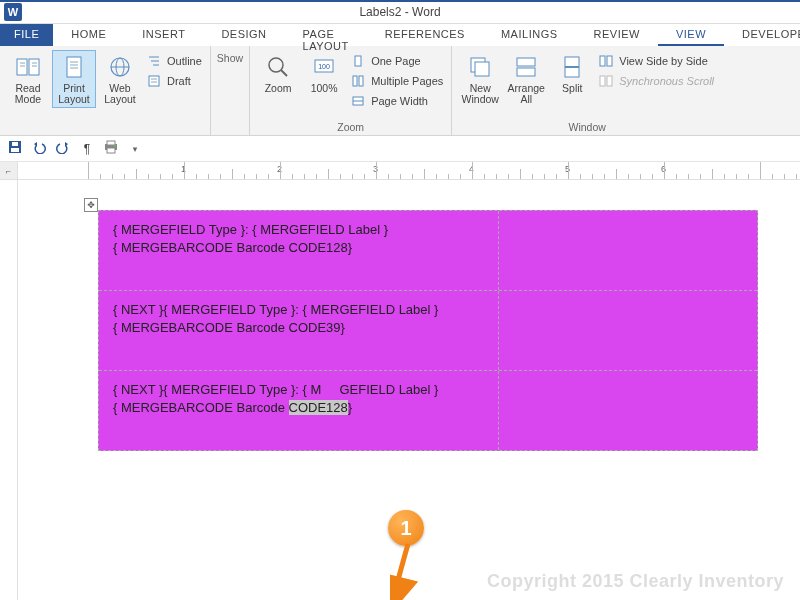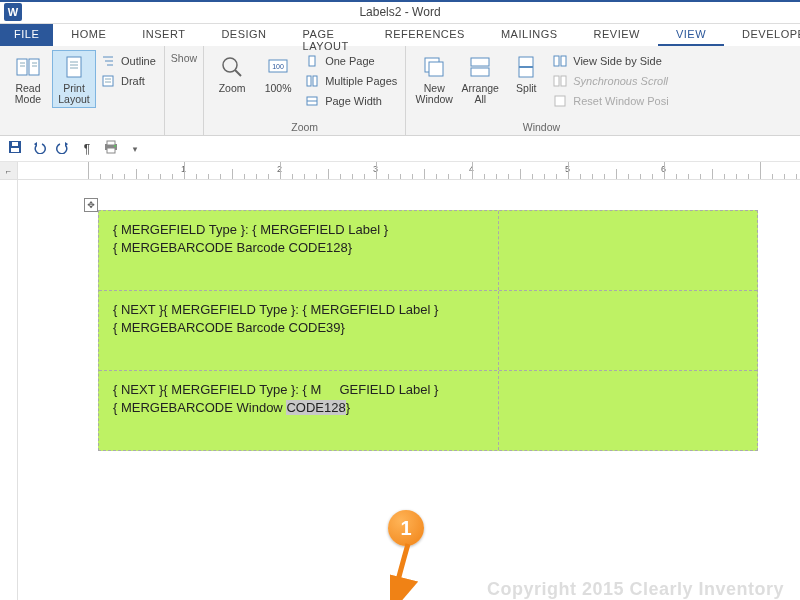--- a/index.html
+++ b/index.html
@@ -41,37 +41,37 @@
 .rulerrow { display: flex; height: 18px; background: #f6f6f6; border-bottom: 1px solid #e0e0e0; }
 .ruler-corner { width: 18px; background: #eee; border-right: 1px solid #e0e0e0; display: flex; align-items: center; justify-content: center; font-size: 9px; color: #666; }
 .hruler { flex: 1; position: relative; background: #fff; overflow: hidden; }
 .hruler .tick { position: absolute; top: 0; height: 100%; border-left: 1px solid #bbb; }
 .hruler .num { position: absolute; top: 2px; font-size: 9px; color: #666; }
 
 
 .workspace { display: flex; height: calc(600px - 24px - 22px - 90px - 26px - 18px); background: #e8e8e8; }
 .vruler { width: 18px; background: #fff; border-right: 1px solid #e0e0e0; }
 .canvas { flex: 1; overflow: hidden; position: relative; background: #fff; }
-.page { position: absolute; left: 80px; top: 30px; width: 660px; background: #bef264; }
+.page { position: absolute; left: 80px; top: 30px; width: 660px; background: #d946ef; }
 .tablewrap { border: 1px dashed #aaa; }
 .cellrow { display: flex; border-bottom: 1px dashed #aaa; }
 .cellrow:last-child { border-bottom: none; }
 .cell { border-right: 1px dashed #aaa; padding: 10px 14px 34px; font-family: Calibri, sans-serif; font-size: 13px; color: #222; line-height: 1.35; }
 .cell.main { width: 400px; }
 .cell.side { width: 240px; border-right: none; }
 .movehandle { position: absolute; left: 66px; top: 18px; width: 14px; height: 14px; border: 1px solid #888; background: #fff; display: flex; align-items: center; justify-content: center; font-size: 9px; color: #555; cursor: move; }
 
 .highlight { background: #c8c8c8; }
 
 
 .callout { position: absolute; left: 360px; top: 330px; width: 60px; height: 120px; pointer-events: none; }
 .callout .circle { width: 36px; height: 36px; border-radius: 50%; background: radial-gradient(circle at 35% 30%, #ffb457, #f08215); color: #fff; font-size: 20px; font-weight: 600; display: flex; align-items: center; justify-content: center; box-shadow: 0 1px 3px rgba(0,0,0,0.3); position: absolute; top: 0; left: 10px; }
 .callout .arrow { position: absolute; top: 32px; left: 12px; width: 28px; height: 60px; }
 
-.watermark { position: absolute; right: 16px; bottom: 0; font-size: 18px; font-weight: 600; color: rgba(120,120,120,0.25); letter-spacing: 0.5px; pointer-events: none; }
+.watermark { position: absolute; right: 16px; bottom: 8px; font-size: 18px; font-weight: 600; color: rgba(120,120,120,0.25); letter-spacing: 0.5px; pointer-events: none; }
 </style>
 </head>
 <body>
 
 <div class="titlebar">
   <div class="topstrip"></div>
   <div class="word-icon">W</div>
   <div class="title">Labels2 - Word</div>
 </div>
 
@@ -110,20 +110,30 @@
         <span class="icon">
             <svg width="26" height="26">
               <rect x="6" y="3" width="14" height="20" fill="#fff" stroke="#5b8ec1"></rect>
               <line x1="9" y1="8" x2="17" y2="8" stroke="#8ab"></line>
               <line x1="9" y1="11" x2="17" y2="11" stroke="#8ab"></line>
               <line x1="9" y1="14" x2="17" y2="14" stroke="#8ab"></line>
             </svg>
           </span>
         <span class="lbl"><span>Print Layout</span></span>
       </div>
+      <div class="bigbtn">
+        <span class="icon">
+            <svg width="26" height="26">
+              <circle cx="13" cy="13" r="9" fill="none" stroke="#5b8ec1" stroke-width="1.2"></circle>
+              <ellipse cx="13" cy="13" rx="4" ry="9" fill="none" stroke="#5b8ec1"></ellipse>
+              <line x1="4" y1="13" x2="22" y2="13" stroke="#5b8ec1"></line>
+            </svg>
+          </span>
+        <span class="lbl"><span>Web Layout</span></span>
+      </div>
       <div class="stackcol">
         <div class="stackitem">
             <span class="smicon">
               <svg width="14" height="14">
                 <line x1="2" y1="3" x2="12" y2="3" stroke="#5b8ec1"></line>
                 <line x1="4" y1="7" x2="12" y2="7" stroke="#5b8ec1"></line>
                 <line x1="6" y1="11" x2="12" y2="11" stroke="#5b8ec1"></line>
               </svg>
             </span>
             <span>Outline</span>
@@ -238,28 +248,20 @@
             <span>View Side by Side</span>
           </div>
         <div class="stackitem" style="color:#aaa;font-style:italic;">
             <span class="smicon">
               <svg width="14" height="14">
                 <rect x="1" y="2" width="5" height="10" fill="#fff" stroke="#bbb"></rect>
                 <rect x="8" y="2" width="5" height="10" fill="#fff" stroke="#bbb"></rect>
               </svg>
             </span>
             <span>Synchronous Scroll</span>
-          </div>
-        <div class="stackitem" style="color:#aaa;">
-            <span class="smicon">
-              <svg width="14" height="14">
-                <rect x="2" y="2" width="10" height="10" fill="#fff" stroke="#bbb"></rect>
-              </svg>
-            </span>
-            <span>Reset Window Posi</span>
           </div>
       </div>
     </div>
     <div class="group-label">Window</div>
   </div>
 
 </div>
 
 <div class="qat">
   <div class="qatbtn">
@@ -388,21 +390,21 @@
           <div class="cell main">
             <div>{ NEXT }{ MERGEFIELD Type }:  { MERGEFIELD Label }</div>
             <div>{ MERGEBARCODE Barcode CODE39}</div>
           </div>
           <div class="cell side"></div>
         </div>
 
         <div class="cellrow">
           <div class="cell main">
             <div><span>{ NEXT }{ MERGEFIELD Type }:  { M</span><span style="visibility:hidden;">ER</span><span>GEFIELD Label }</span></div>
-            <div><span>{ MERGEBARCODE Window </span><span class="highlight">CODE128</span><span>}</span></div>
+            <div><span>{ MERGEBARCODE Barcode </span><span class="highlight">CODE128</span><span>}</span></div>
           </div>
           <div class="cell side"></div>
         </div>
 
       </div>
     </div>
 
     <div class="callout">
       <div class="circle">1</div>
       <svg class="arrow" viewBox="0 0 28 60">

